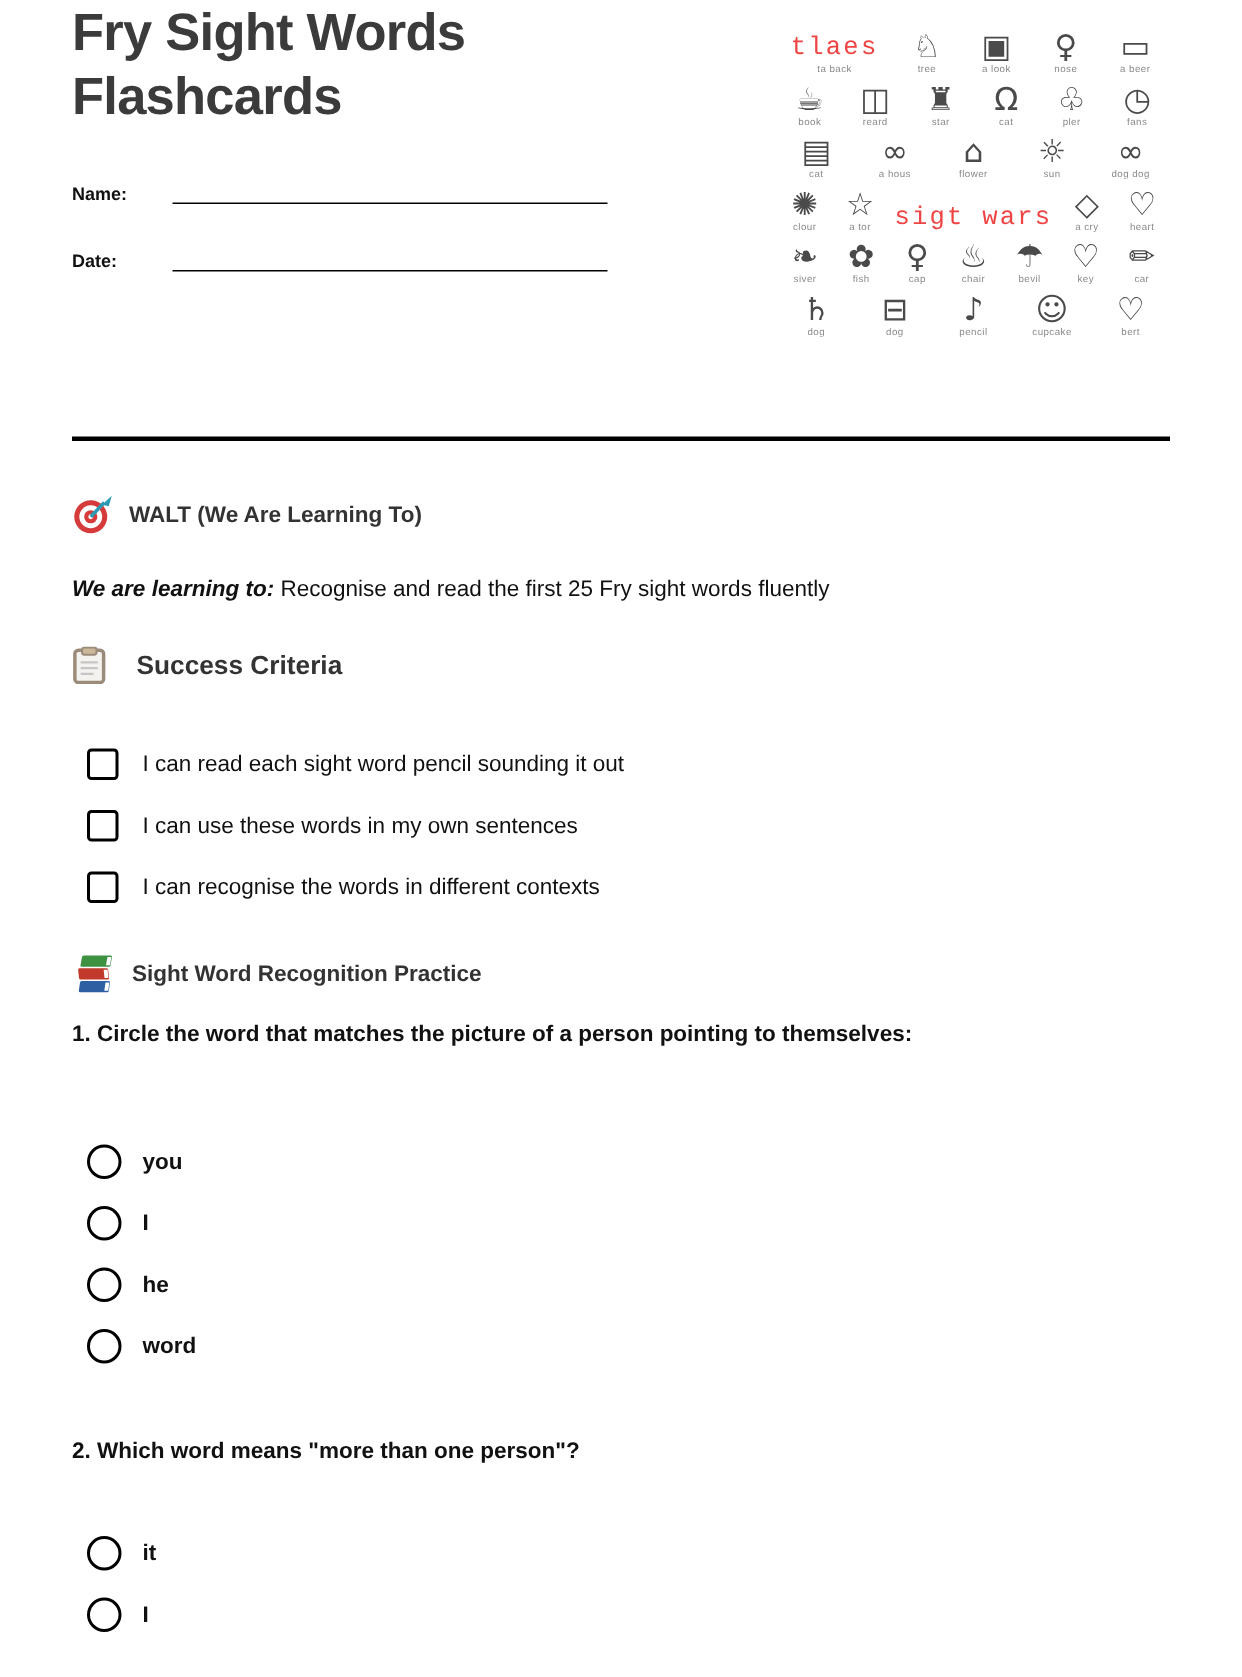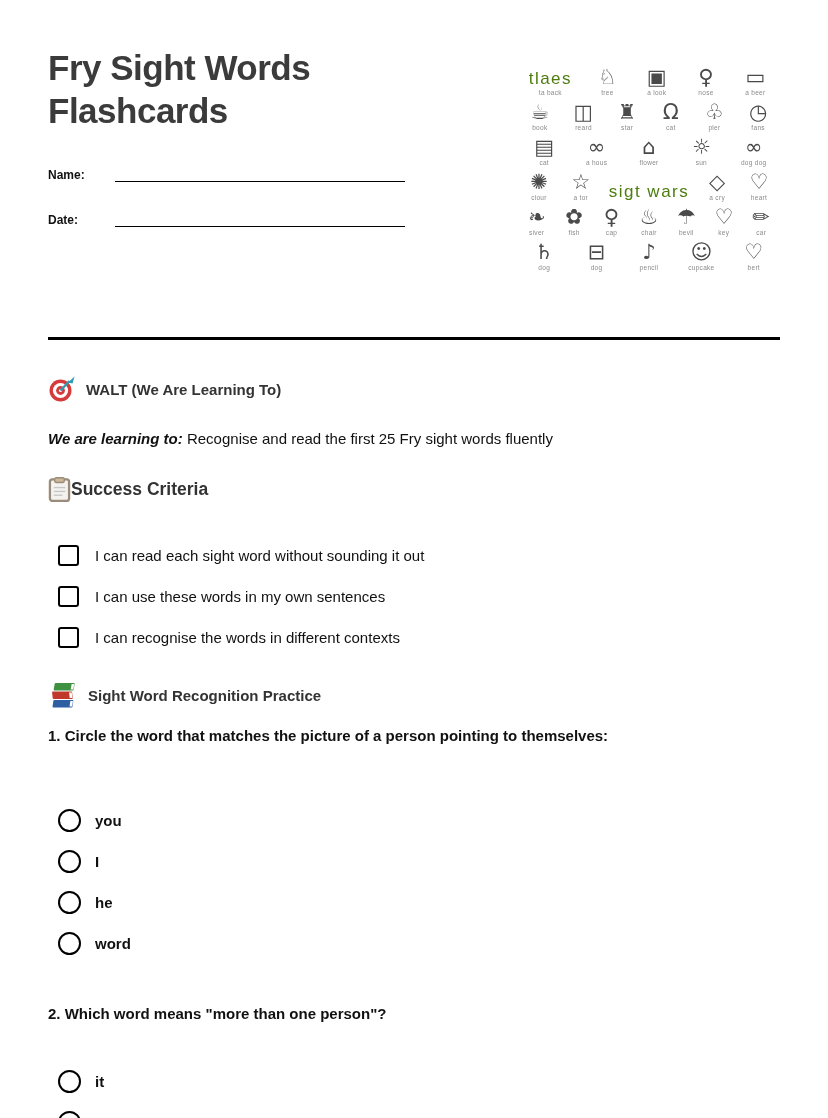--- a/index.html
+++ b/index.html
@@ -4,48 +4,48 @@
 <style>
   * { box-sizing: border-box; margin: 0; padding: 0; }
   html,body { background:#fff; }
   body {
     width: 828px; height: 1118px; overflow: hidden;
     font-family: "Liberation Sans", sans-serif; color: #111;
   }
   .page { padding: 0 48px; }
 
   
-  .header { display: flex; justify-content: space-between; margin-top: 46px; height: 268px; }
+  .header { display: flex; justify-content: space-between; height: 268px; }
   .title-block { width: 450px; }
   h1.doc-title {
     font-size: 35px; font-weight: bold; color: #3b3b3b;
     line-height: 1.24; letter-spacing: -0.5px; margin-bottom: 27px;
   }
   .field-row { display: flex; align-items: flex-end; margin-bottom: 23px; height: 22px; }
   .field-label { font-size: 12px; font-weight: bold; width: 67px; }
   .field-line { width: 290px; border-bottom: 1.7px solid #000; height: 20px; font-size:14px; }
 
   
   .clipart { width: 262px; margin-top: 20px; }
   .ca-row { display: flex; justify-content: space-around; align-items: flex-end; margin-bottom: 5px; }
   .ca-cell { display: flex; flex-direction: column; align-items: center; min-width: 28px; }
   .ca-glyph { font-size: 21px; line-height: 1.05; color: #4a4a4a; font-family: "DejaVu Sans", sans-serif; }
   .ca-label { font-size: 6.5px; color: #8a8a8a; margin-top: 1px; letter-spacing: 0.3px; white-space: nowrap; }
-  .ca-big { font-size: 17px; color: #4d7c0f; letter-spacing: 1.5px; line-height: 1.05; }
+  .ca-big { font-size: 17px; color: #ef4444; letter-spacing: 1.5px; line-height: 1.05; font-family: Liberation Mono, monospace; }
 
   
   .rule { border: none; border-top: 3px solid #000; margin-top: 23px; }
 
   
   h2.section-h { margin-top: 36px; font-size: 15px; font-weight: bold; color: #333;
                  display: flex; align-items: center; gap: 11px; }
   .lead { margin-top: 27px; font-size: 15px; }
   .lead b { font-weight: bold; font-style: italic; }
   h3.sub-h { margin-top: 30px; font-size: 17.5px; font-weight: bold; color: #333;
-             display: flex; align-items: center; gap: 0; }
+             display: flex; align-items: center; gap: 20px; }
 
   .check-list { margin-top: 42px; margin-left: 10px; }
   .check-row { display: flex; align-items: center; margin-bottom: 19px; height: 22px; }
   .checkbox { width: 21px; height: 21px; border: 2.6px solid #000; border-radius: 3px; flex: 0 0 auto; }
   .check-label { font-size: 15px; margin-left: 16px; }
 
   .question { margin-top: 18px; font-size: 15px; font-weight: bold; }
   .radio-list { margin-top: 44px; margin-left: 10px; }
   .radio-row { display: flex; align-items: center; margin-bottom: 17px; height: 24px; }
   .radio { width: 23px; height: 23px; border: 2.6px solid #000; border-radius: 50%; flex: 0 0 auto; }
@@ -251,21 +251,21 @@
         <line x1="6" y1="15" x2="18" y2="15" stroke="#c6c6c6" stroke-width="1.4"></line>
         <line x1="6" y1="19" x2="15" y2="19" stroke="#c6c6c6" stroke-width="1.4"></line>
       </svg>
     </span>
     <span>Success Criteria</span>
   </h3>
 
   <div class="check-list">
     <div class="check-row">
       <span class="checkbox"></span>
-      <span class="check-label">I can read each sight word without sounding it out</span>
+      <span class="check-label">I can read each sight word pencil sounding it out</span>
     </div>
     <div class="check-row">
       <span class="checkbox"></span>
       <span class="check-label">I can use these words in my own sentences</span>
     </div>
     <div class="check-row">
       <span class="checkbox"></span>
       <span class="check-label">I can recognise the words in different contexts</span>
     </div>
   </div>

